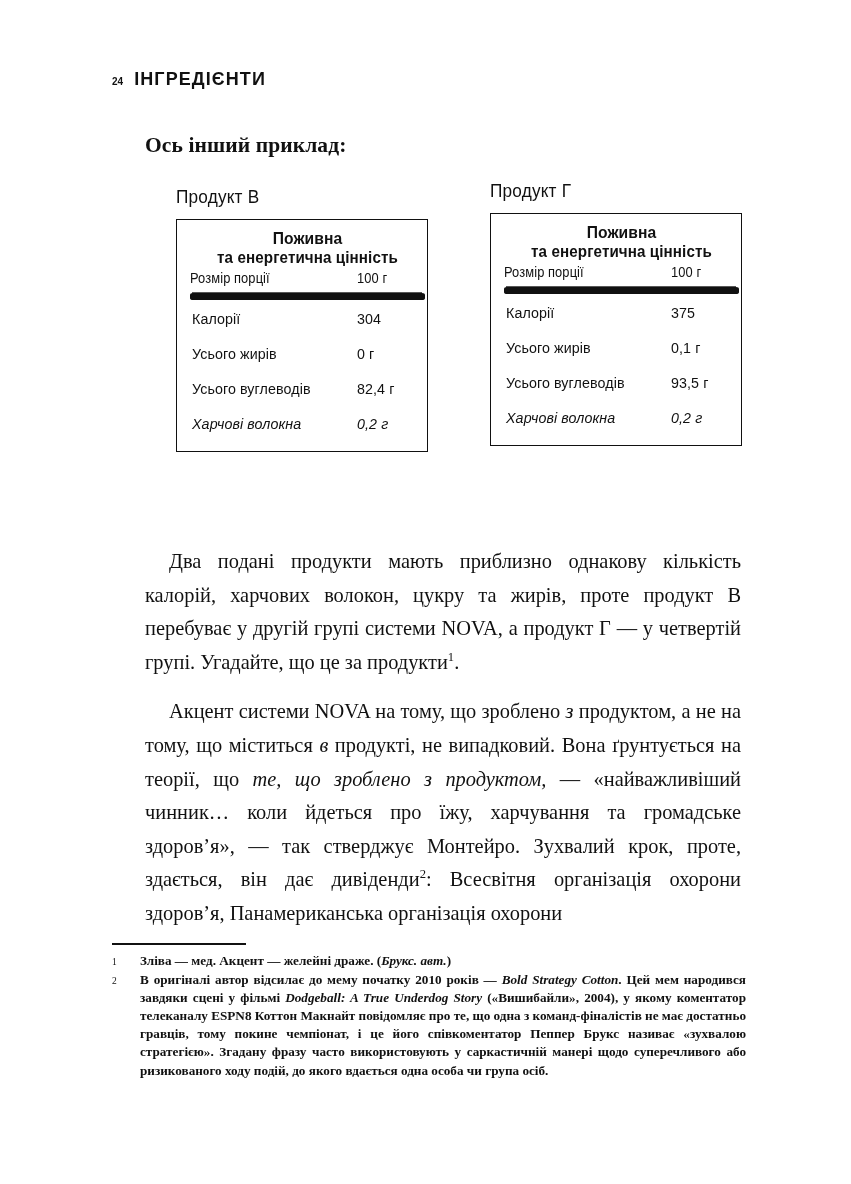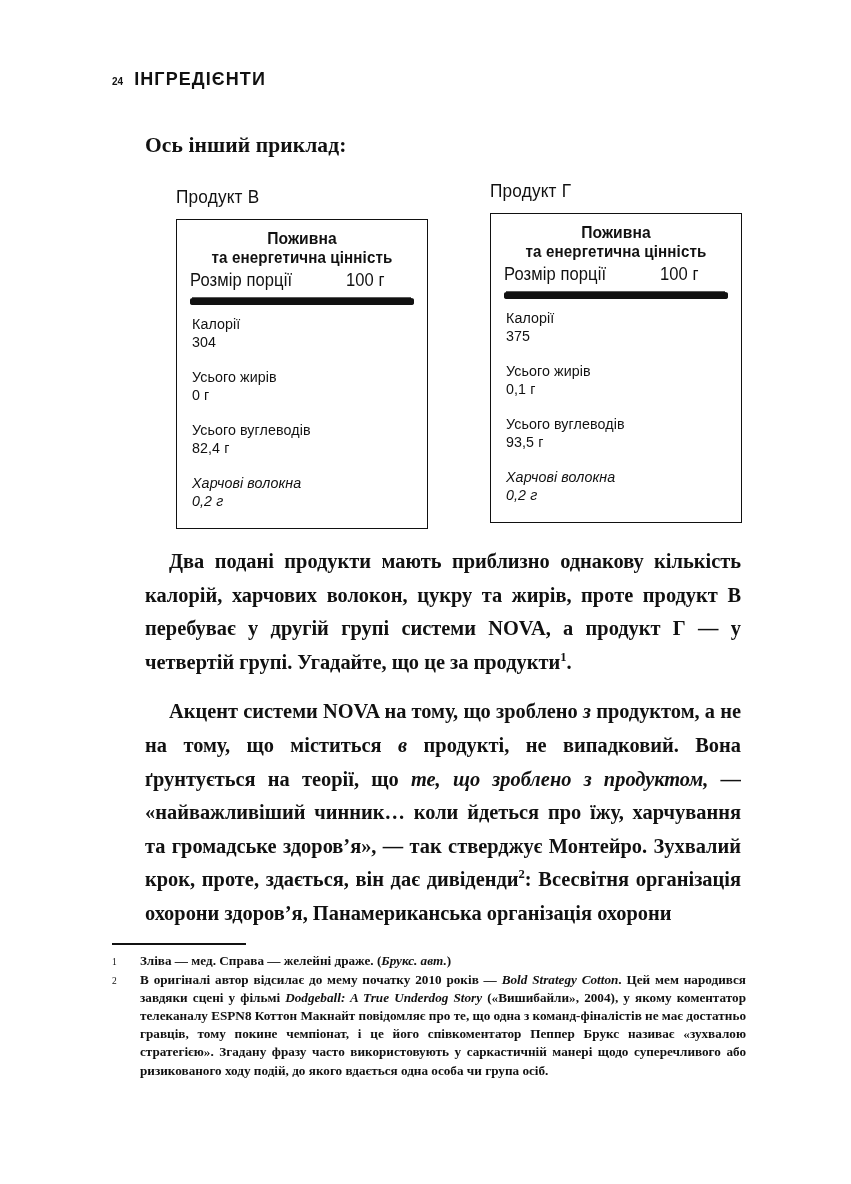--- a/index.html
+++ b/index.html
@@ -70,21 +70,21 @@
     color: #111;
     transform: scaleX(0.93);
     transform-origin: left center;
     white-space: nowrap;
   }
 
   .label-box {
     width: 252px;
     box-sizing: border-box;
     border: 1.6px solid #111;
-    padding: 9px 13px 16px 13px;
+    padding: 9px 2px 16px 13px;
     background: #fff;
   }
 
   .label-title {
     text-align: center;
     font-weight: bold;
     font-size: 17px;
     line-height: 1.12;
     letter-spacing: 0.1px;
     transform: scaleX(0.92);
@@ -92,21 +92,21 @@
   }
   .label-title .t2 {
     display: block;
     font-size: 16.5px;
   }
 
   .serving-row {
     display: flex;
     justify-content: space-between;
     align-items: baseline;
-    font-size: 18px;
+    font-size: 14px;
     letter-spacing: 0.1px;
     margin-top: 3px;
     padding-right: 6px;
   }
   .serving-row .rl { transform: scaleX(0.92); transform-origin: left center; }
   .serving-row .rv { transform: scaleX(0.92); transform-origin: left center; min-width: 62px; }
 
   .thick-rule {
     height: 7px;
     margin: 7px 0 10px 0;
@@ -124,36 +124,35 @@
   }
 
   .nutrient-row {
     display: flex;
     justify-content: space-between;
     align-items: baseline;
     font-size: 15.5px;
     letter-spacing: 0.1px;
     padding: 0 6px 0 2px;
     margin-bottom: 17px;
-    flex-direction: column;
   }
   .nutrient-row:last-child { margin-bottom: 2px; font-style: italic; }
   .nutrient-row .nl { transform: scaleX(0.92); transform-origin: left center; white-space: nowrap; }
   .nutrient-row .nv { transform: scaleX(0.92); transform-origin: left center; min-width: 62px; white-space: nowrap; }
 
   
   .body-text {
     position: absolute;
     left: 145px;
     top: 545px;
     width: 596px;
     font-size: 20.4px;
     line-height: 33.6px;
     text-align: justify;
-    font-weight: bold;
+    font-weight: normal;
   }
   .body-text p { margin: 0; }
   .body-text p + p { margin-top: 16px; }
   .body-text .indent { display: inline-block; width: 24px; }
   .body-text i { font-style: italic; }
   sup {
     font-size: 0.62em;
     vertical-align: super;
     line-height: 0;
   }
@@ -272,21 +271,21 @@
   <div class="body-text">
     <p><span class="indent"></span><span>Два подані продукти мають приблизно однакову кількість калорій, харчових волокон, цукру та жирів, проте продукт В перебуває у другій групі системи NOVA, а продукт Г — у четвертій групі. Угадайте, що це за продукти</span><sup>1</sup><span>.</span></p>
     <p><span class="indent"></span><span>Акцент системи NOVA на тому, що зроблено </span><i>з</i><span> продуктом, а не на тому, що міститься </span><i>в</i><span> продукті, не випадковий. Вона ґрунтується на теорії, що </span><i>те, що зроблено з продуктом,</i><span> — «найважливіший чинник… коли йдеться про їжу, харчування та громадське здоров’я», — так стверджує Монтейро. Зухвалий крок, проте, здається, він дає дивіденди</span><sup>2</sup><span>: Всесвітня організація охорони здоров’я, Панамериканська організація охорони</span></p>
   </div>
 
   <div class="footnote-rule"></div>
 
   <div class="footnotes">
     <div class="fn">
       <span class="fn-num">1</span>
-      <span class="fn-body"><span>Зліва — мед. Справа — желейні драже. (</span><i>Брукс. авт.</i><span>)</span></span>
+      <span class="fn-body"><span>Зліва — мед. Акцент — желейні драже. (</span><i>Брукс. авт.</i><span>)</span></span>
     </div>
     <div class="fn">
       <span class="fn-num">2</span>
       <span class="fn-body"><span>В оригіналі автор відсилає до мему початку 2010 років — </span><i>Bold Strategy Cotton</i><span>. Цей мем народився завдяки сцені у фільмі </span><i>Dodgeball: A True Underdog Story</i><span> («Вишибайли», 2004), у якому коментатор телеканалу ESPN8 Коттон Макнайт повідомляє про те, що одна з команд-фіналістів не має достатньо гравців, тому покине чемпіонат, і це його співкоментатор Пеппер Брукс називає «зухвалою стратегією». Згадану фразу часто використовують у саркастичній манері щодо суперечливого або ризикованого ходу подій, до якого вдається одна особа чи група осіб.</span></span>
     </div>
   </div>
 
 </div>
 
 </body></html>

